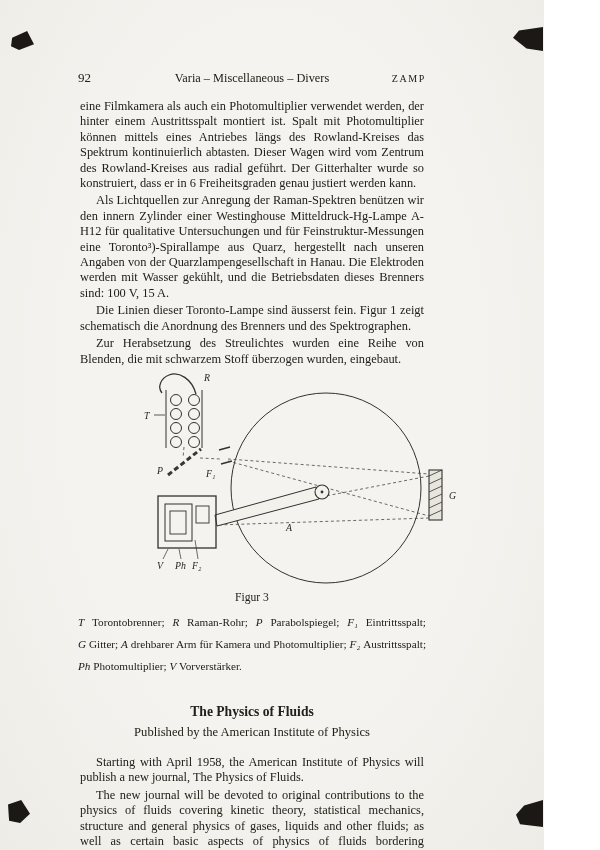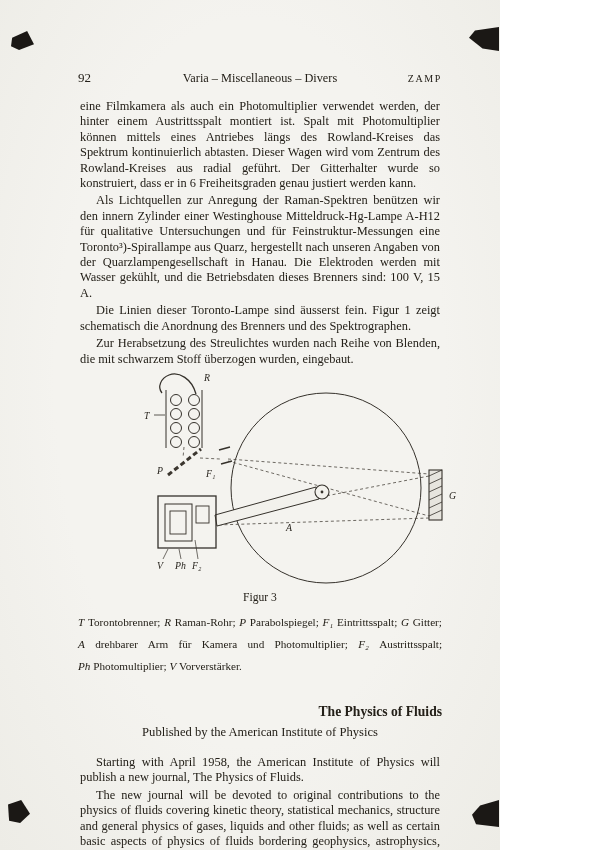--- a/index.html
+++ b/index.html
@@ -1,32 +1,32 @@
 <!DOCTYPE html>
 <html lang="de"><head>
 <meta charset="utf-8">
 <style>
   html,body{margin:0;padding:0;background:#ffffff;}
   .page{
-    width:500px;height:850px;box-sizing:border-box;position:relative;overflow:hidden;
-    padding:70px 58px 0 78px;
+    width:544px;height:850px;box-sizing:border-box;position:relative;overflow:hidden;
+    padding:70px 118px 0 78px;
     background:radial-gradient(ellipse at 50% 45%, #f4f3ef 55%, #edece6 100%);
     font-family:"Liberation Serif","DejaVu Serif",serif;color:#242019;
   }
   .running-head{display:grid;grid-template-columns:1fr auto 1fr;align-items:baseline;margin-bottom:13px;}
   .pagenum{justify-self:start;font-size:13px;}
   .head-title{justify-self:center;font-size:12.3px;}
   .journal{justify-self:end;font-size:10px;letter-spacing:1.6px;}
   p.body{margin:2px;font-size:12.4px;line-height:15.4px;text-align:justify;}
   p.ind{text-indent:16px;}
   .figwrap{margin-top:3px;}
   .figsvg{display:block;}
   .figcap{text-align:center;font-size:11.6px;margin:3px 0 7px 0;}
   .legend{font-size:11.2px;line-height:22px;text-align:justify;margin:0;}
-  .ann-title{text-align:right;font-weight:bold;font-size:13.6px;margin:27px 0 5px 0;}
+  .ann-title{text-align:center;font-weight:bold;font-size:13.6px;margin:27px 0 5px 0;}
   .ann-sub{text-align:center;font-size:12.6px;margin:0 0 15px 0;}
   .footnote{font-size:11.2px;line-height:13.5px;margin-top:13px;text-indent:16px;}
   .corner{position:absolute;background:#1b1815;}
   .c-tl{left:11px;top:31px;width:23px;height:19px;clip-path:polygon(5% 35%,70% 0,100% 70%,35% 100%,0 80%);}
   .c-tr{right:1px;top:27px;width:30px;height:24px;clip-path:polygon(20% 15%,100% 0,100% 100%,45% 90%,0 45%);}
   .c-bl{left:8px;bottom:27px;width:22px;height:23px;clip-path:polygon(0 20%,60% 0,100% 60%,55% 100%,5% 90%);}
   .c-br{right:1px;bottom:23px;width:27px;height:27px;clip-path:polygon(30% 20%,100% 0,100% 100%,15% 90%,0 55%);}
   svg text{font-family:"Liberation Serif","DejaVu Serif",serif;font-style:italic;font-size:9.8px;fill:#2a2620;}
 </style>
 </head>
@@ -41,21 +41,21 @@
 
   <div class="running-head">
     <span class="pagenum">92</span>
     <span class="head-title">Varia – Miscellaneous – Divers</span>
     <span class="journal">ZAMP</span>
   </div>
 
   <p class="body">eine Filmkamera als auch ein Photomultiplier verwendet werden, der hinter einem Austrittsspalt montiert ist. Spalt mit Photomultiplier können mittels eines Antriebes längs des Rowland-Kreises das Spektrum kontinuierlich abtasten. Dieser Wagen wird vom Zentrum des Rowland-Kreises aus radial geführt. Der Gitterhalter wurde so konstruiert, dass er in 6 Freiheitsgraden genau justiert werden kann.</p>
   <p class="body ind">Als Lichtquellen zur Anregung der Raman-Spektren benützen wir den innern Zylinder einer Westinghouse Mitteldruck-Hg-Lampe A-H12 für qualitative Untersuchungen und für Feinstruktur-Messungen eine Toronto³)-Spirallampe aus Quarz, hergestellt nach unseren Angaben von der Quarzlampengesellschaft in Hanau. Die Elektroden werden mit Wasser gekühlt, und die Betriebsdaten dieses Brenners sind: 100 V, 15 A.</p>
   <p class="body ind">Die Linien dieser Toronto-Lampe sind äusserst fein. Figur 1 zeigt schematisch die Anordnung des Brenners und des Spektrographen.</p>
-  <p class="body ind">Zur Herabsetzung des Streulichtes wurden nach Reihe von Blenden, die mit schwarzem Stoff überzogen wurden, eingebaut.</p>
+  <p class="body ind">Zur Herabsetzung des Streulichtes wurden eine Reihe von Blenden, die mit schwarzem Stoff überzogen wurden, eingebaut.</p>
 
   <div class="figwrap">
     <svg class="figsvg" width="444" height="218" viewBox="0 0 444 218">
 
       <circle cx="248" cy="118" r="95" fill="none" stroke="#35312b" stroke-width="1"></circle>
 
       <g stroke="#4a453e" stroke-width="0.8" stroke-dasharray="3,2.6" fill="none">
         <line x1="122" y1="88" x2="142" y2="89"></line>
         <line x1="106" y1="77" x2="105" y2="88"></line>
         <line x1="150" y1="89" x2="351" y2="104"></line>

